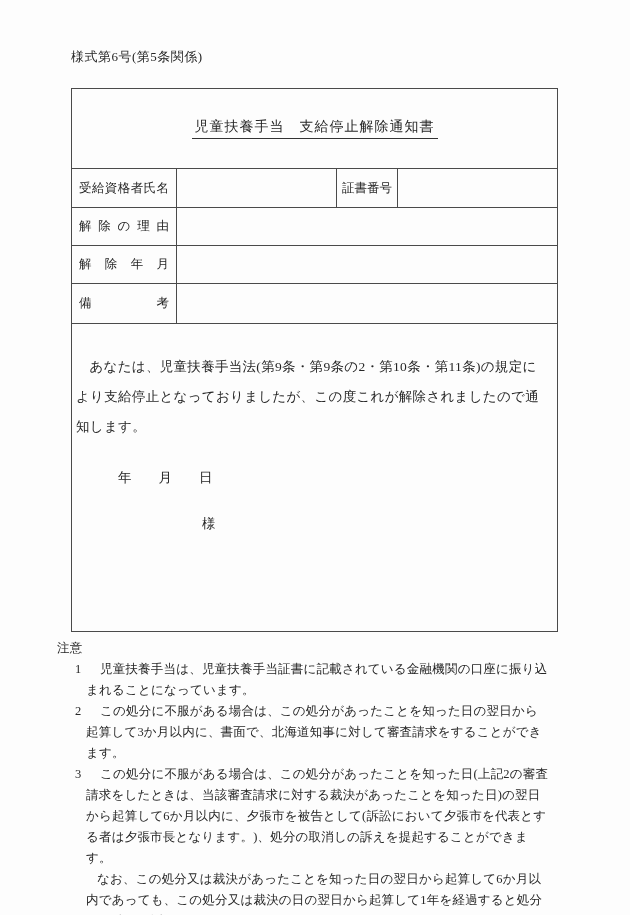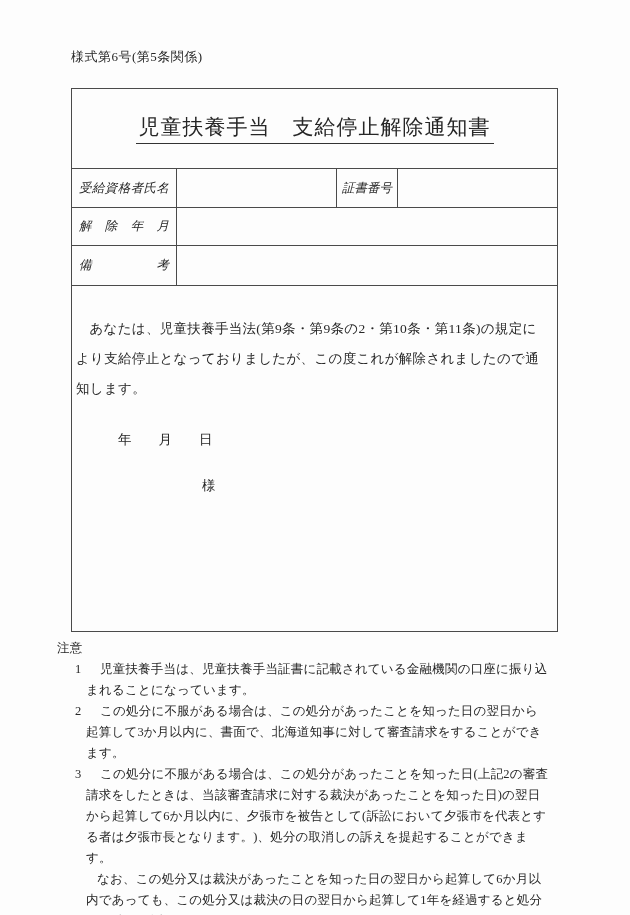--- a/index.html
+++ b/index.html
@@ -19,34 +19,34 @@
   }
   .doc-box {
     position:absolute; left:71px; top:88px; width:487px; height:544px;
     border:1px solid #4a4a4a;
     display:flex; flex-direction:column;
   }
   .title-row {
     height:79px; display:flex; align-items:center; justify-content:center;
   }
   .doc-title {
-    font-size:21px; letter-spacing:1px;
+    font-size:14px; letter-spacing:1px;
     border-bottom:1px solid #333; padding:0 3px 2px 3px;
     white-space:pre;
   }
   .trow { display:grid; border-top:1px solid #4a4a4a; }
   .r1 { grid-template-columns:105px 160px 61px 1fr; height:39px; }
   .r2 { grid-template-columns:105px 1fr; height:40px; }
   .r3 { grid-template-columns:105px 1fr; height:38px; }
   .r4 { grid-template-columns:105px 1fr; height:38px; }
   .r5 { grid-template-columns:105px 1fr; height:40px; }
   .cell { display:flex; align-items:center; }
   .cell.v { border-right:1px solid #4a4a4a; }
   .lbl { font-size:12.5px; padding:0 7px; }
-  .lbl > span { flex:1; text-align:justify; text-align-last:justify;font-style:italic; }
+  .lbl > span { flex:1; text-align:justify; text-align-last:justify; }
   .lbl-cert { padding:0 5px; }
   .body-cell {
     flex:1; border-top:1px solid #4a4a4a; position:relative;
     font-size:13.5px;
   }
   .notice-para {
     margin:28px 14px 0 4px;
     line-height:30px; text-indent:1em; letter-spacing:0.3px;
   }
   .date-line { margin:26px 0 0 46px; height:20px; line-height:20px; white-space:pre;font-family:Liberation Serif, serif; }
@@ -79,20 +79,26 @@
         <span>受給資格者氏名</span>
       </div>
       <div class="cell v"></div>
       <div class="cell v lbl lbl-cert">
         <span>証書番号</span>
       </div>
       <div class="cell"></div>
     </div>
 
 
+    <div class="trow r3">
+      <div class="cell v lbl">
+        <span>解除の理由</span>
+      </div>
+      <div class="cell"></div>
+    </div>
 
     <div class="trow r4">
       <div class="cell v lbl">
         <span>解除年月</span>
       </div>
       <div class="cell"></div>
     </div>
 
     <div class="trow r5">
       <div class="cell v lbl">

